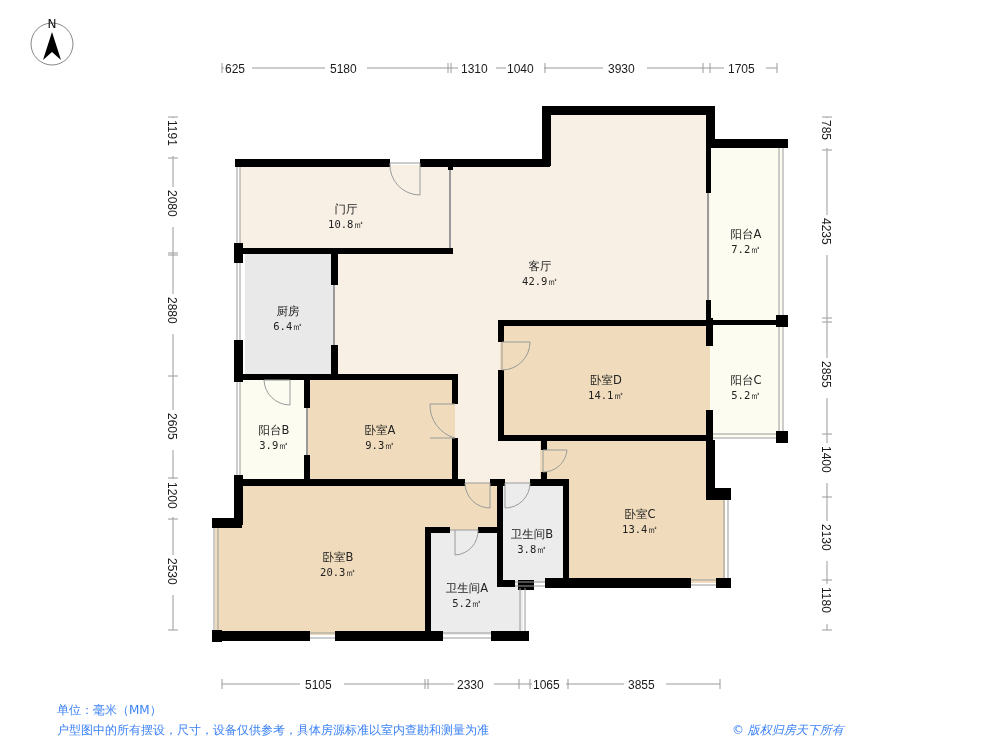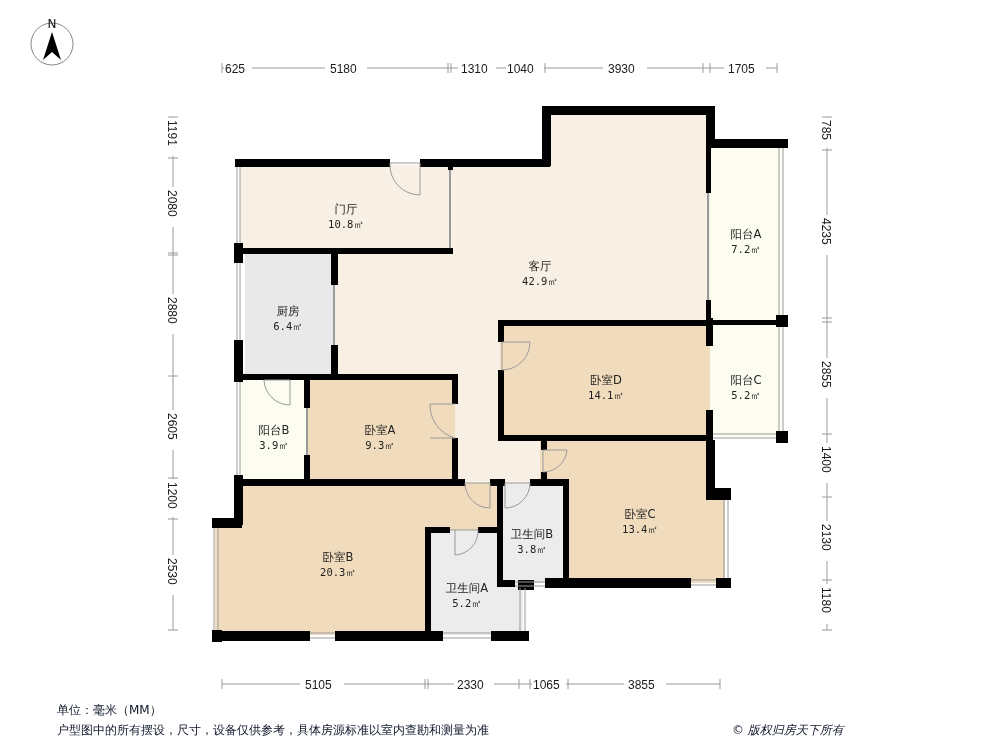--- a/index.html
+++ b/index.html
@@ -3,21 +3,21 @@
 <meta charset="utf-8">
 <style>
   html, body { margin:0; padding:0; background:#ffffff; }
   body { width:1000px; height:750px; position:relative; overflow:hidden;
          font-family:"DejaVu Sans", "Liberation Sans", sans-serif; }
   #plan { position:absolute; left:0; top:0; width:1000px; height:750px; }
   .room-name { font-size:11.5px; fill:#222; text-anchor:middle; }
   .room-area { font-size:10.5px; fill:#222; text-anchor:middle; font-family:"DejaVu Sans Mono", "Liberation Mono", monospace; }
   .dim { font-size:12px; fill:#1a1a1a; font-family:"Liberation Sans", sans-serif; }
   .dim-line { stroke:#9a9a9a; stroke-width:1; }
-  .footer-text { position:absolute; font-size:12px; color:#0f172a; font-family:"DejaVu Sans", sans-serif; white-space:nowrap; }
+  .footer-text { position:absolute; font-size:12px; color:#3b82f6; font-family:"DejaVu Sans", sans-serif; white-space:nowrap; }
 </style>
 </head>
 <body>
 
 <svg id="plan" viewBox="0 0 1000 750">
 
   <g>
     <circle cx="52" cy="44" r="21" fill="none" stroke="#888" stroke-width="1"></circle>
     <polygon points="52,32 43,60 52,52 61,60" fill="#000"></polygon>
     <text x="52" y="28" font-size="12" text-anchor="middle" fill="#111">N</text>

